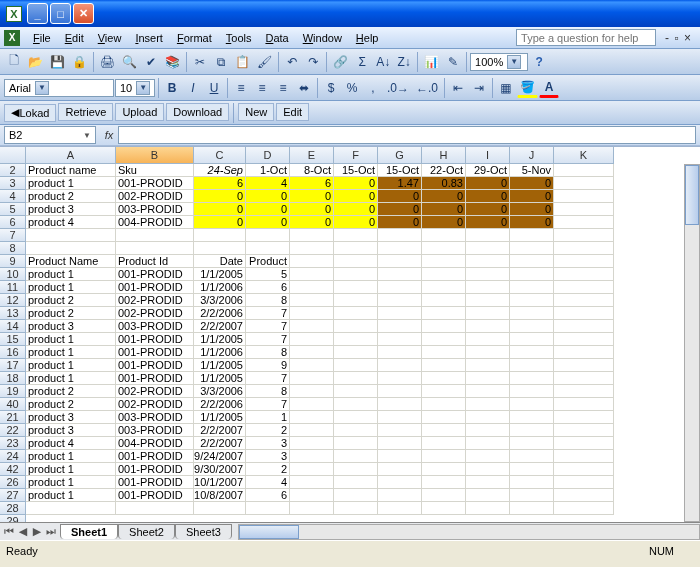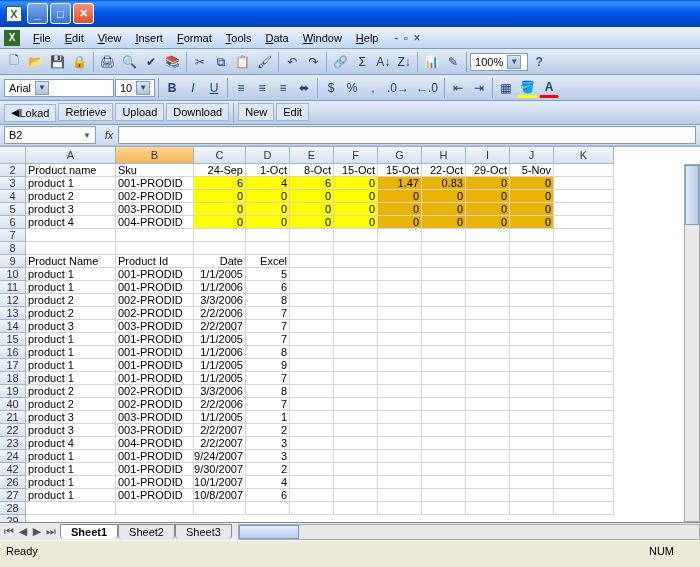--- a/index.html
+++ b/index.html
@@ -35,21 +35,21 @@
 .colhdr-row { position:absolute; left:26px; top:0; height:17px; }
 .cells { position:absolute; left:26px; top:17px; }
 .hdrcell { background: linear-gradient(to bottom,#f2f6fb,#d7e3f2); border-right:1px solid #9eb6ce; border-bottom:1px solid #9eb6ce; display:flex; align-items:center; justify-content:center; color:#333; font-size:11px; }
 .colh { height:17px; float:left; }
 .rowh { width:26px; height:13px; }
 .cell { border-right:1px solid #d5d5cd; border-bottom:1px solid #d5d5cd; height:13px; float:left; overflow:hidden; white-space:nowrap; padding: 0 2px; font-size:11px; display:flex; align-items:center; }
 .row { clear:both; height:13px; }
 .colh.selhdr { background: linear-gradient(to bottom,#fdd692,#f7b459); }
 .selcell { outline: 2px solid #000; outline-offset: -1px; background:#fff !important; }
 .yellow { background:#ffff00; }
-.orange { background:#eab308; }
+.orange { background:#a16207; }
 .right { justify-content:flex-end; }
 .sheettabs { position:absolute; bottom:0; left:0; right:0; height:18px; background:#e7e9ec; display:flex; align-items:center; border-top:1px solid #888; font-size:11px; }
 .tabnav { display:flex; padding:0 2px; }
 .tabnav span { width:14px; text-align:center; color:#555; cursor:default; }
 .stab { padding: 1px 10px; background:#fff; border:1px solid #888; border-bottom:none; border-radius: 0 0 4px 4px; margin-top:-1px; cursor:default; position:relative; }
 .stab.inactive { background:#e7e9ec; font-weight:normal; }
 .stab.active { font-weight:bold; background:#fff; }
 .hscroll { flex:1; height:16px; margin-left:6px; background:#e8e8e8; border:1px solid #aaa; position:relative; }
 .hscroll .thumb { position:absolute; left:0; top:0; width:60px; height:14px; background:linear-gradient(to bottom,#e3ecf7,#b7cdec); border:1px solid #7a9ecb; }
 .vscroll { position:absolute; right:0; top:17px; bottom:18px; width:16px; background:#e8e8e8; border:1px solid #aaa; }
@@ -76,20 +76,21 @@
       <div class="menuitem"><u>F</u>ile</div>
       <div class="menuitem"><u>E</u>dit</div>
       <div class="menuitem"><u>V</u>iew</div>
       <div class="menuitem"><u>I</u>nsert</div>
       <div class="menuitem"><u>F</u>ormat</div>
       <div class="menuitem"><u>T</u>ools</div>
       <div class="menuitem"><u>D</u>ata</div>
       <div class="menuitem"><u>W</u>indow</div>
       <div class="menuitem"><u>H</u>elp</div>
     </div>
+  <input class="helpbox" placeholder="Type a question for help" style="">
   <div class="wclose">
     <span>-</span>
     <span>▫</span>
     <span>×</span>
   </div>
 </div>
 
 <div class="toolbar">
   <div class="tbtn">🗋</div>
   <div class="tbtn">📂</div>
@@ -228,21 +229,21 @@
       <div class="hdrcell rowh">42</div>
       <div class="hdrcell rowh">26</div>
       <div class="hdrcell rowh">27</div>
       <div class="hdrcell rowh">28</div>
       <div class="hdrcell rowh">29</div>
     </div>
   <div class="cells" id="cells">
       <div class="row">
         <div class="cell" style="width: 90px;">Product name</div>
         <div class="cell" style="width: 78px;">Sku</div>
-        <div class="cell right" style="width: 52px;">24-Sep</div>
+        <div class="cell right" style="width: 52px; font-style: italic;">24-Sep</div>
         <div class="cell right" style="width: 44px;">1-Oct</div>
         <div class="cell right" style="width: 44px;">8-Oct</div>
         <div class="cell right" style="width: 44px;">15-Oct</div>
         <div class="cell right" style="width: 44px;">15-Oct</div>
         <div class="cell right" style="width: 44px;">22-Oct</div>
         <div class="cell right" style="width: 44px;">29-Oct</div>
         <div class="cell right" style="width: 44px;">5-Nov</div>
         <div class="cell" style="width: 60px;"></div>
       </div>
       <div class="row">
@@ -320,21 +321,21 @@
         <div class="cell" style="width: 44px;"></div>
         <div class="cell" style="width: 44px;"></div>
         <div class="cell" style="width: 44px;"></div>
         <div class="cell" style="width: 44px;"></div>
         <div class="cell" style="width: 60px;"></div>
       </div>
       <div class="row">
         <div class="cell" style="width: 90px;">Product Name</div>
         <div class="cell" style="width: 78px;">Product Id</div>
         <div class="cell right" style="width: 52px;">Date</div>
-        <div class="cell right" style="width: 44px;">Excel</div>
+        <div class="cell right" style="width: 44px;">Product</div>
         <div class="cell" style="width: 44px;"></div>
         <div class="cell" style="width: 44px;"></div>
         <div class="cell" style="width: 44px;"></div>
         <div class="cell" style="width: 44px;"></div>
         <div class="cell" style="width: 44px;"></div>
         <div class="cell" style="width: 44px;"></div>
         <div class="cell" style="width: 60px;"></div>
       </div>
       <div class="row">
         <div class="cell" style="width: 90px;">product 1</div>

